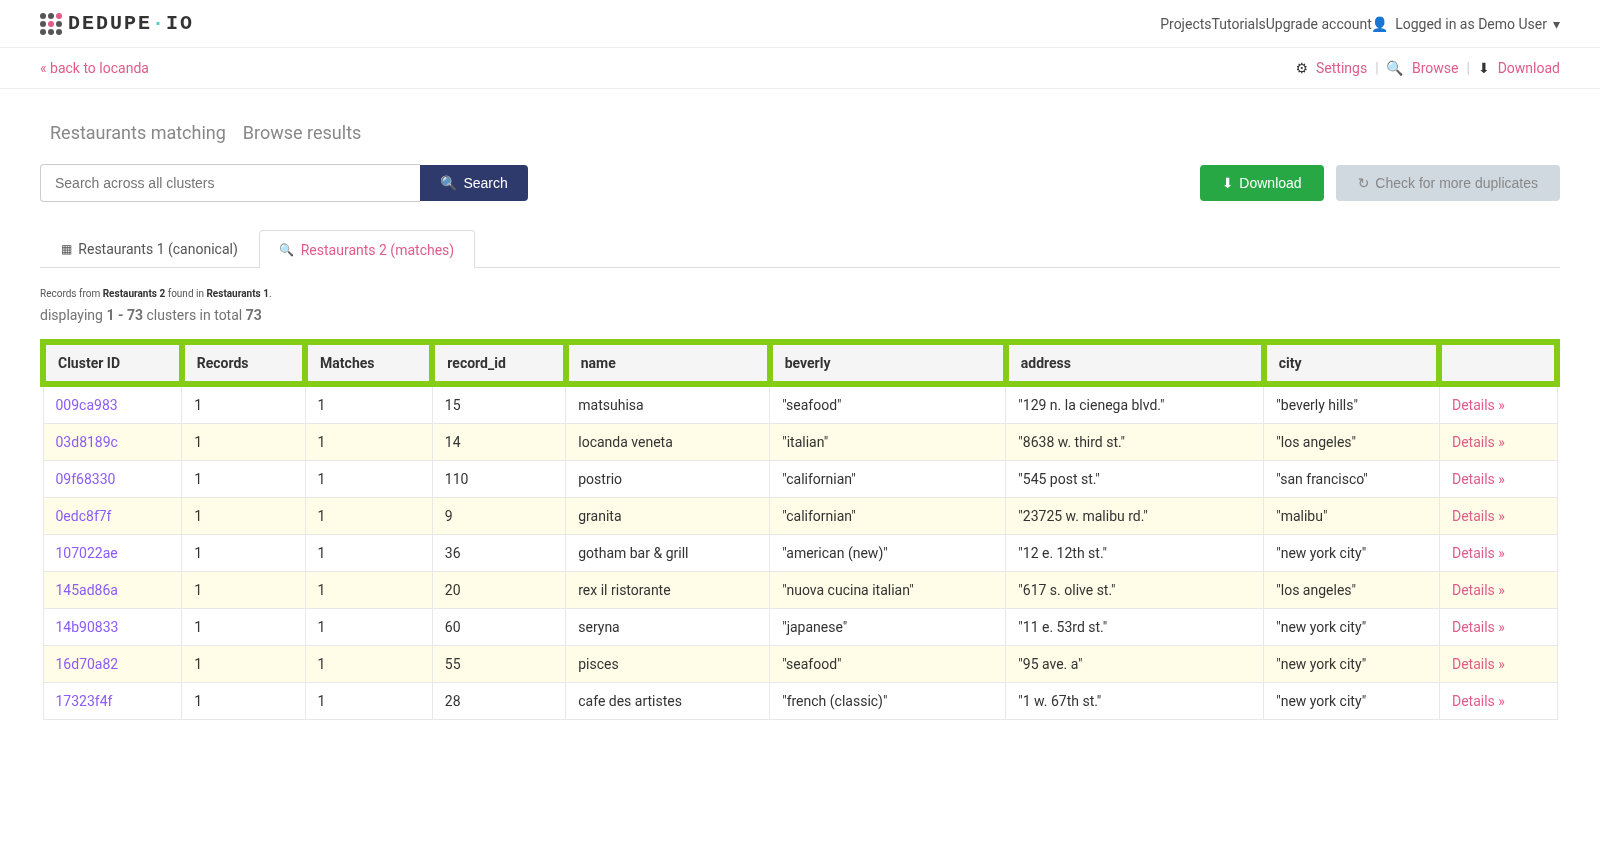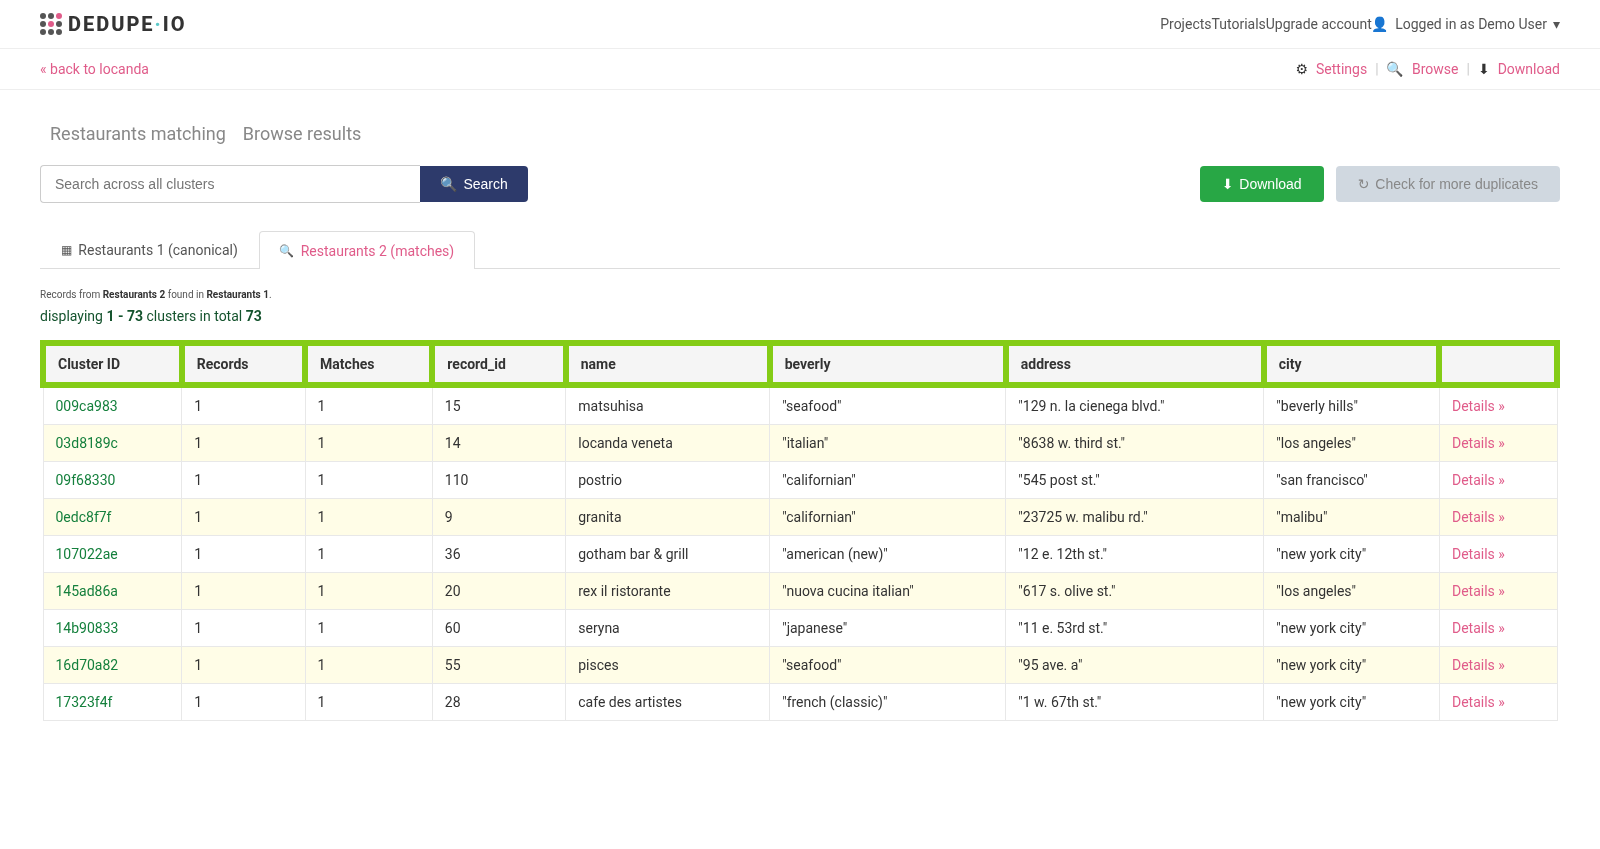--- a/index.html
+++ b/index.html
@@ -14,20 +14,21 @@
       border-bottom: 1px solid #eee;
     }
     .logo {
       display: flex;
       align-items: center;
       gap: 6px;
       font-size: 20px;
       font-weight: 700;
       color: #333;
       letter-spacing: 1px;
+      font-family: Liberation Mono, monospace;
     }
     .logo-icon {
       display: grid;
       grid-template-columns: repeat(3, 6px);
       grid-template-rows: repeat(3, 6px);
       gap: 2px;
     }
     .logo-dot {
       width: 6px;
       height: 6px;
@@ -183,21 +184,21 @@
 
     
     .info-text {
       font-size: 10px;
       color: #555;
       margin-bottom: 8px;
     }
     .info-text strong { font-weight: 700; color: #333; }
     .count-text {
       font-size: 14px;
-      color: #14532d;
+      color: #737373;
       margin-bottom: 16px;
     }
     .count-text strong { font-weight: 700; }
 
     
     .data-table {
       width: 100%;
       border-collapse: collapse;
       font-size: 14px;
     }
@@ -210,21 +211,21 @@
       color: #333;
     }
     .data-table td {
       border: 1px solid #e8e8e8;
       padding: 10px 12px;
       color: #333;
     }
     .data-table tr:nth-child(even) td { background: #fffde7; }
     .data-table tr:nth-child(odd) td { background: #fff; }
     .cluster-id-link {
-      color: #15803d;
+      color: #8b5cf6;
       text-decoration: none;
     }
     .details-link {
       color: #e05c8a;
       text-decoration: none;
       white-space: nowrap;
     }
   </style>
 </head>
 <body>

